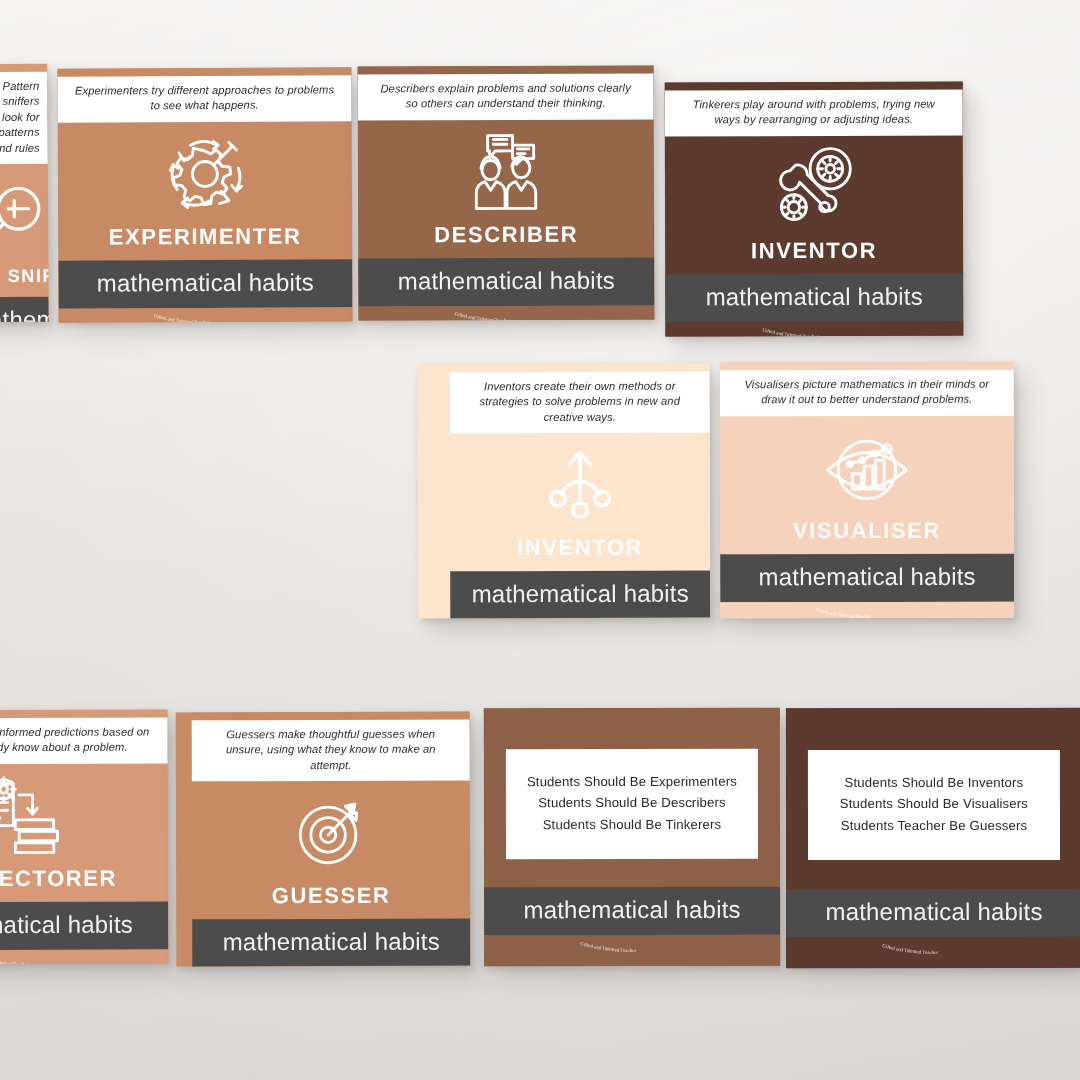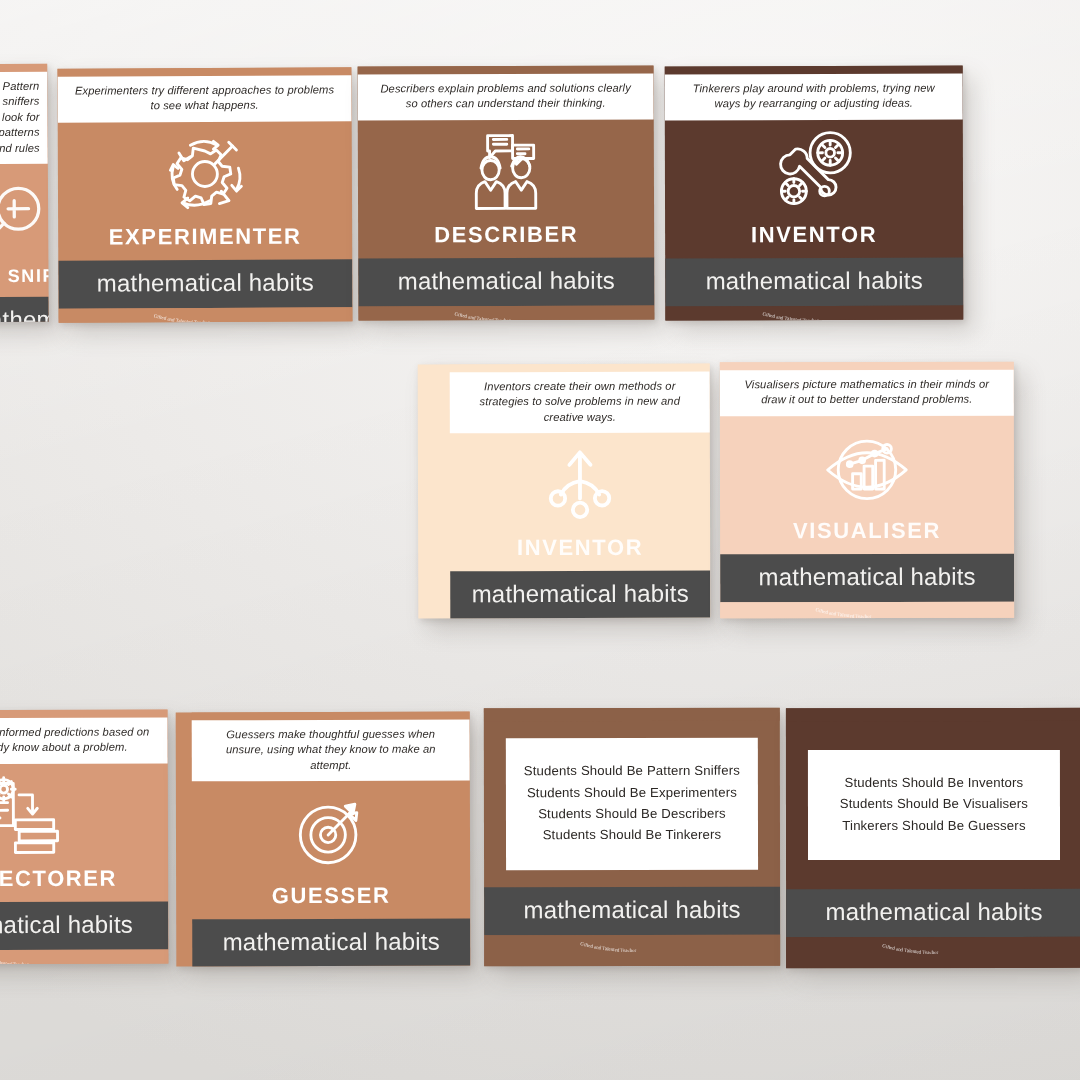--- a/index.html
+++ b/index.html
@@ -114,21 +114,21 @@
 
   #card-conj     {left:-120px; top:710px; width:288px; height:254px; transform:rotate(-0.2deg);}
   #card-guess    {left:176px;  top:712px; width:294px; height:254px; transform:rotate(-0.15deg);padding-left:16px;}
   #card-list1    {left:484px;  top:708px; width:296px; height:258px; transform:rotate(-0.1deg);}
   #card-list2    {left:786px;  top:708px; width:296px; height:260px; transform:rotate(-0.05deg);}
 
   
   .t-sniffer {background:#d79a78;}
   .t-exp     {background:#c88a64;}
   .t-desc    {background:#96664a;}
-  .t-tink    {background:#5c3a2e;}
+  .t-tink    {background:#5c3a2e;margin-top:16px;}
   .t-inv     {background:#fce5cc;}
   .t-vis     {background:#f6d2bc;}
   .t-conj    {background:#d79a78;}
   .t-guess   {background:#c88a64;}
   .t-l1      {background:#8c6148;}
   .t-l2      {background:#5c3a2e;}
 </style>
 </head>
 <body>
 
@@ -402,21 +402,20 @@
           </text>
           </svg>
       </div>
     </div>
   </div>
 
   <div class="card t-l1" id="card-list1">
     <div class="topstrip" style="height:5%"></div>
     <div class="listwrap">
       <div class="listbox">
-        <div>Students Should Be Pattern Sniffers</div>
         <div>Students Should Be Experimenters</div>
         <div>Students Should Be Describers</div>
         <div>Students Should Be Tinkerers</div>
       </div>
     </div>
     <div class="bar">mathematical habits</div>
     <div class="footer">
       <div class="brand">
         <svg viewBox="0 0 130 22">
             <defs>
@@ -429,21 +428,21 @@
       </div>
     </div>
   </div>
 
   <div class="card t-l2" id="card-list2">
     <div class="topstrip" style="height:5%"></div>
     <div class="listwrap">
       <div class="listbox">
         <div>Students Should Be Inventors</div>
         <div>Students Should Be Visualisers</div>
-        <div>Tinkerers Should Be Guessers</div>
+        <div>Students Teacher Be Guessers</div>
       </div>
     </div>
     <div class="bar">mathematical habits</div>
     <div class="footer">
       <div class="brand">
         <svg viewBox="0 0 130 22">
             <defs>
               <path id="arcI" d="M6,6 Q65,24 124,6"></path>
             </defs>
           <text font-size="5" fill="rgba(255,255,255,.85)" font-family="Liberation Serif, serif">

